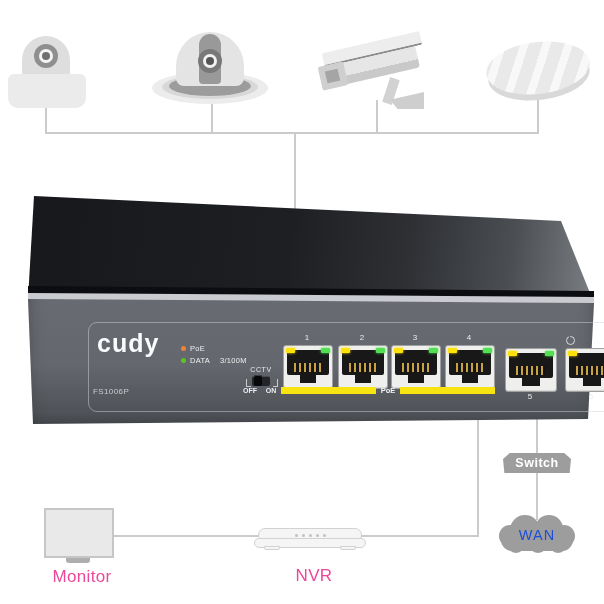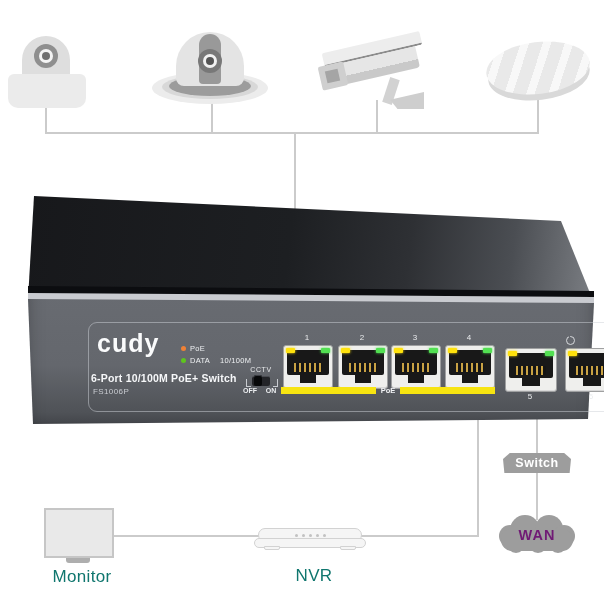--- a/index.html
+++ b/index.html
@@ -62,31 +62,31 @@
   .led-y{position:absolute;left:2px;top:2px;width:9px;height:5px;background:#ffe20c;border-radius:1px;box-shadow:0 0 3px #ffe20c;}
   .led-g{position:absolute;right:2px;top:2px;width:9px;height:5px;background:#52e052;border-radius:1px;box-shadow:0 0 3px #52e052;}
   .poebar{position:absolute;left:192px;top:64px;width:214px;height:7px;display:flex;align-items:center;}
   .poebar .seg{flex:1;height:7px;background:#f7e411;}
   .poebar .lbl{padding:0 5px;font-size:7.5px;line-height:7px;color:#f2f3f5;font-weight:bold;}
   .pwr{position:absolute;left:477px;top:13px;width:7px;height:7px;border:1px solid #d7d9dc;border-radius:50%;}
   .pwr i{position:absolute;left:2px;top:-3px;width:1px;height:5px;background:#d7d9dc;box-shadow:0 0 0 1px #64676d inset;}
   
   .monitor{position:absolute;left:44px;top:508px;width:70px;height:50px;background:#e9e9e9;border:2px solid #c6c6c6;box-sizing:border-box;}
   .stand{position:absolute;left:66px;top:558px;width:24px;height:5px;background:#aeaeae;border-radius:0 0 3px 3px;}
-  .dev-label{position:absolute;font-size:17px;color:#0f766e;text-align:center;letter-spacing:.3px;}
+  .dev-label{position:absolute;font-size:17px;color:#ec4899;text-align:center;letter-spacing:.3px;}
   .nvr-part{position:absolute;background:#f5f5f5;border:1px solid #d2d2d2;box-sizing:border-box;}
   .dots{position:absolute;left:0;right:0;top:5px;display:flex;justify-content:center;gap:4px;}
   .dots i{width:3px;height:3px;border-radius:50%;background:#c2c2c2;}
   .router{position:absolute;left:503px;top:453px;width:68px;height:20px;background:#9d9d9d;
     clip-path:polygon(10% 0,90% 0,100% 30%,98% 100%,2% 100%,0 30%);
     color:#fff;font-weight:bold;font-size:12.5px;line-height:20px;text-align:center;letter-spacing:.5px;}
   .cloud{position:absolute;left:499px;top:515px;width:76px;height:38px;}
   .cloud .b{position:absolute;background:#9d9d9d;border-radius:50%;}
   .cloud .band{position:absolute;left:2px;top:14px;width:72px;height:22px;background:#9d9d9d;border-radius:11px;}
-  .cloud .txt{position:absolute;inset:0;text-align:center;line-height:40px;color:#701a75;font-weight:bold;font-size:14.5px;letter-spacing:1px;}
+  .cloud .txt{position:absolute;inset:0;text-align:center;line-height:40px;color:#1d4ed8;font-weight:normal;font-size:14.5px;letter-spacing:1px;}
 </style>
 </head>
 <body>
 
 <div id="stage">
 
   <div class="line" style="left:45px;top:104px;width:2px;height:29px;"></div>
   <div class="line" style="left:211px;top:102px;width:2px;height:31px;"></div>
   <div class="line" style="left:376px;top:100px;width:2px;height:33px;"></div>
   <div class="line" style="left:537px;top:96px;width:2px;height:37px;"></div>
@@ -140,23 +140,22 @@
     <div class="ridge-light"></div>
     <div class="frontface"></div>
 
     <div id="panel">
       <div class="brand">cudy</div>
 
       <div class="led-dot" style="left:92px;top:23px;background:#f08135;"></div>
       <div class="led-txt" style="left:101px;top:21px;">PoE</div>
       <div class="led-dot" style="left:92px;top:35px;background:#5ec51e;"></div>
       <div class="led-txt" style="left:101px;top:33px;">DATA</div>
-      <div class="led-txt" style="left:131px;top:33px;">10/100M</div>
-
-      <div class="sw-title">6-Port 10/100M PoE+ Switch</div>
+      <div class="led-txt" style="left:131px;top:33px;">3/100M</div>
+
       <div class="sw-model">FS1006P</div>
 
       <div class="cctv-lab">CCTV</div>
       <div class="tickL"></div>
       <div class="tickR"></div>
       <div class="toggle">
         <div class="knob"></div>
       </div>
       <div class="offon" style="left:150px;width:22px;">OFF</div>
       <div class="offon" style="left:173px;width:18px;">ON</div>

